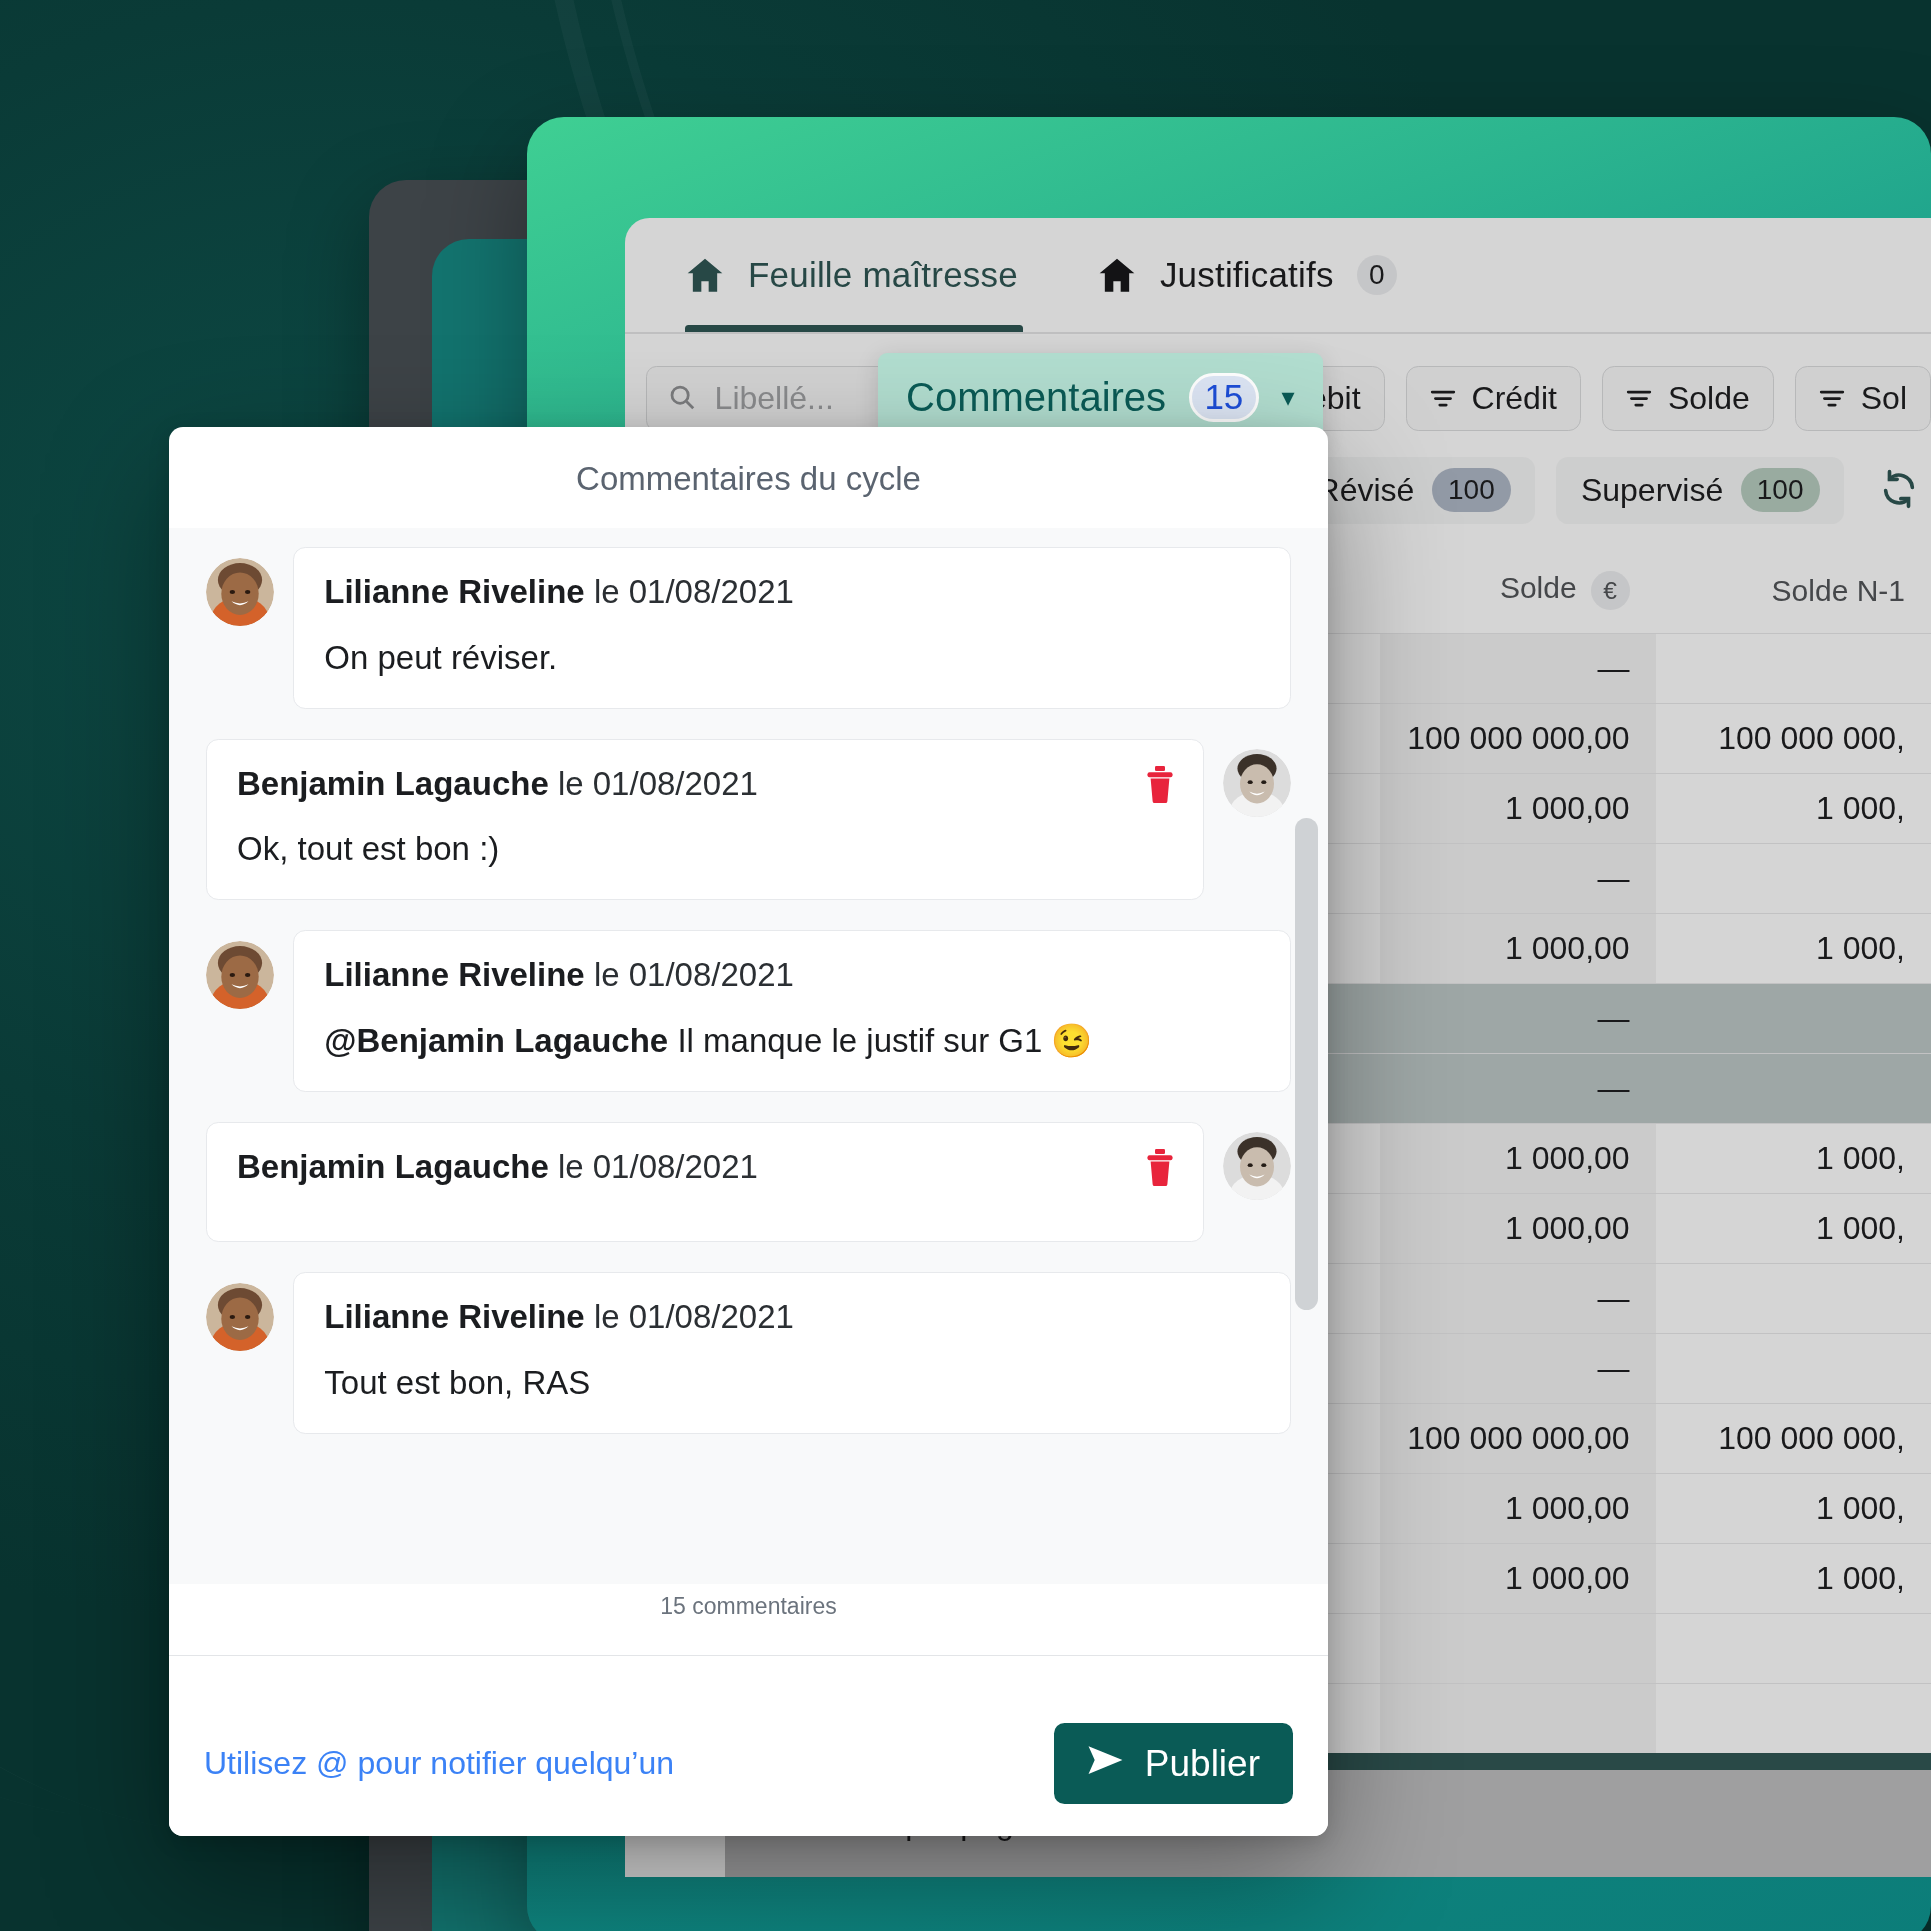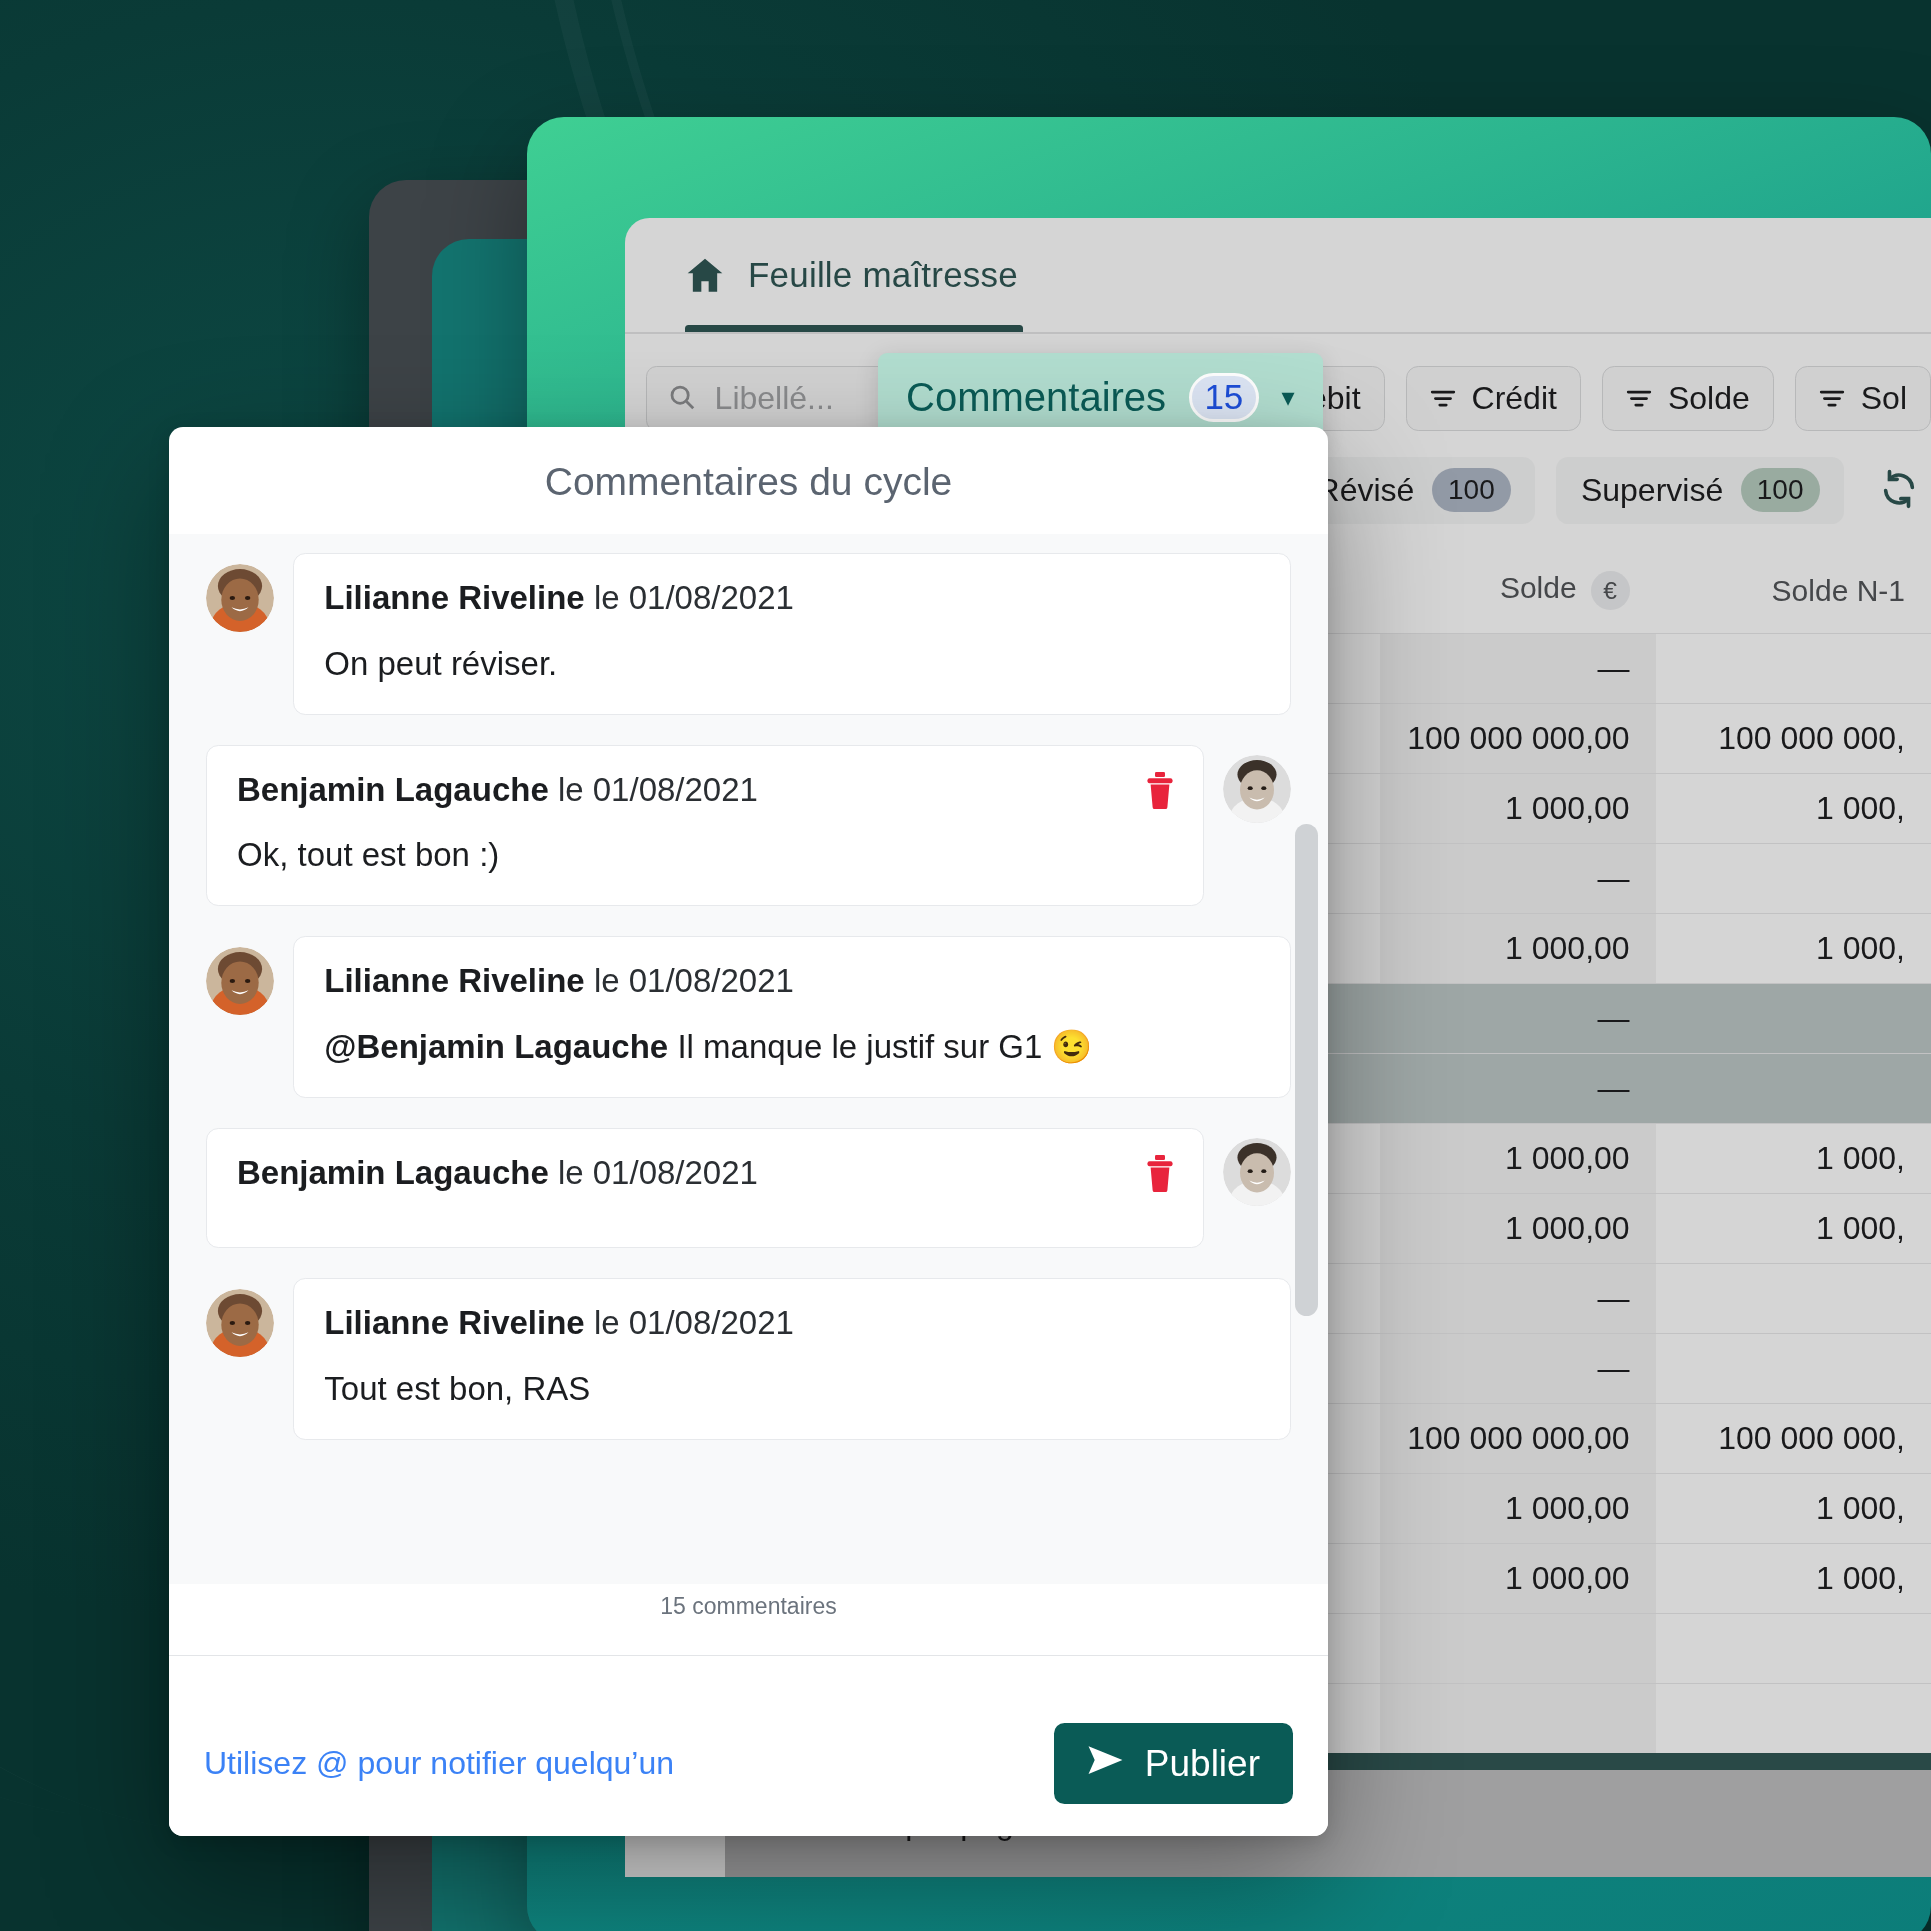--- a/index.html
+++ b/index.html
@@ -127,21 +127,21 @@
   }
   #footer-white-gap { position: absolute; left: 0; bottom: 0; width: 100px; height: 107px; background: #f7f7f7; }
 
   
   #comments-modal {
     position: absolute; left: 169px; top: 427px; width: 1159px; height: 1409px;
     background: #ffffff; border-radius: 14px;
     box-shadow: 0 44px 123px rgba(0,0,0,.38), 0 5.3px 21px rgba(0,0,0,.14);
     display: flex; flex-direction: column; overflow: hidden;
   }
-  #modal-title { text-align: center; font-size: 39px; color: #5b6470; padding: 33px 0 30px; font-weight: 400; }
+  #modal-title { text-align: center; font-size: 33px; color: #5b6470; padding: 33px 0 30px; font-weight: 400; }
   #comments-scroll {
     flex: 1; background: #f8f9fa; overflow: hidden; position: relative;
     padding: 19.3px 37px 0 37px;
   }
   .comment { display: flex; align-items: flex-start; gap: 19.3px; margin-bottom: 30px; }
   .comment.mine { flex-direction: row-reverse; }
   .avatar { width: 68px; height: 68px; border-radius: 50%; flex: none; margin-top: 10.5px; overflow: hidden; }
   .avatar svg { display: block; width: 100%; height: 100%; }
   .bubble {
     flex: 1; background: #ffffff; border: 1.8px solid #e7e9ec; border-radius: 12.3px;
@@ -196,20 +196,29 @@
 <div id="app-window">
 
   <div id="app-tabs">
     <div class="tab active">
       <span>
         <svg class="home-icon" viewBox="0 0 24 24" fill="#0a5b56">
             <path d="M12 2.2 1.6 11h3.1v11h5.1v-6.3h4.4V22h5.1V11h3.1z"></path>
           </svg>
       </span>
       <span class="tab-label">Feuille maîtresse</span>
+    </div>
+    <div class="tab inactive">
+      <span>
+        <svg class="home-icon" viewBox="0 0 24 24" fill="#14161a">
+            <path d="M12 2.2 1.6 11h3.1v11h5.1v-6.3h4.4V22h5.1V11h3.1z"></path>
+          </svg>
+      </span>
+      <span class="tab-label">Justificatifs</span>
+      <span class="tab-count">0</span>
     </div>
   </div>
   <div id="tabs-divider"></div>
 
   <div id="app-toolbar">
     <div class="search-box">
       <span>
         <svg width="30" height="30" viewBox="0 0 24 24" fill="none" stroke="#8a8d92" stroke-width="2.2">
             <circle cx="10.5" cy="10.5" r="6.5"></circle>
             <line x1="15.6" y1="15.6" x2="21" y2="21"></line>

